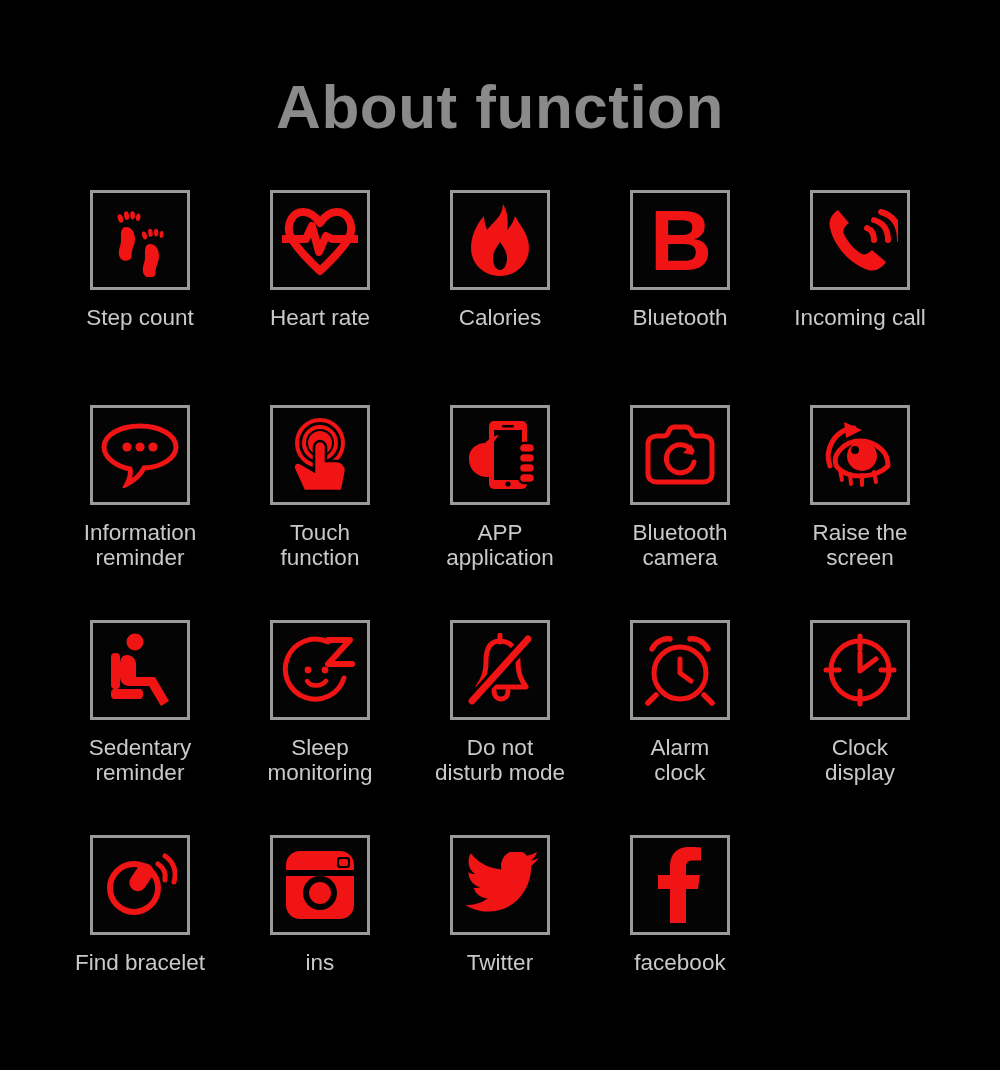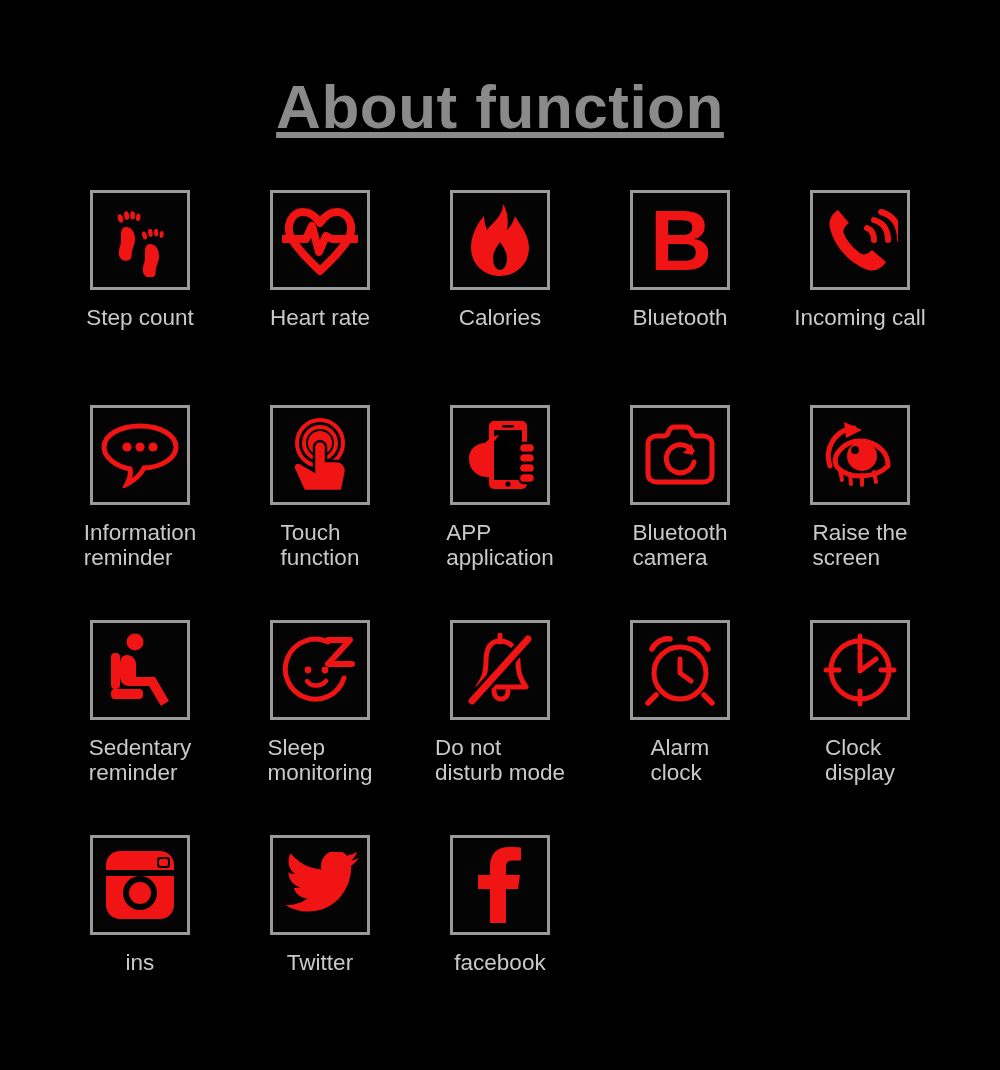--- a/index.html
+++ b/index.html
@@ -23,21 +23,20 @@
   .page-title {
     text-align: center;
     color: #8a8a8a;
     font-size: 62px;
     font-weight: bold;
     letter-spacing: 0.5px;
     margin: 0;
     padding-top: 76px;
     line-height: 1;
     font-family: "Liberation Sans", sans-serif;
-    text-decoration: underline;
   }
   .grid {
     margin: 0 auto;
     padding-top: 52px;
     width: 900px;
     display: grid;
     grid-template-columns: repeat(5, 1fr);
     grid-template-rows: repeat(4, 215px);
     justify-items: center;
   }
@@ -59,20 +58,21 @@
     flex: 0 0 auto;
   }
   .icon-box svg {
     display: block;
   }
   .cell-label {
     margin-top: 15px;
     color: #c9c9c9;
     font-size: 22.5px;
     line-height: 25px;
+    text-align: center;
     white-space: pre-line;
     font-family: "Liberation Sans", sans-serif;
   }
   .glyph {
     color: #F01414;
     font-weight: bold;
     line-height: 1;
     font-family: "Liberation Sans", sans-serif;
   }
   .glyph-b { font-size: 86px; letter-spacing: -2px; }
@@ -292,20 +292,33 @@
             <path d="M3 37 L16 37"></path>
             <path d="M58 37 L71 37"></path>
           </g>
           <path d="M37 20 L37 38 L53 26" fill="none" stroke="#F01414" stroke-width="5" stroke-linecap="round" stroke-linejoin="round"></path>
         </svg>
       </div>
       <div class="cell-label">Clock
 display</div>
     </div>
 
+    <div class="cell">
+      <div class="icon-box">
+        <svg width="74" height="74" viewBox="0 0 74 74">
+          <circle cx="31" cy="40" r="24" fill="none" stroke="#F01414" stroke-width="6"></circle>
+          <rect x="30" y="14" width="17" height="30" rx="8.5" fill="#F01414" transform="rotate(34 38 29)"></rect>
+          <g fill="none" stroke="#F01414" stroke-width="5" stroke-linecap="round">
+            <path d="M55 16 C61 20 63 26 62 32"></path>
+            <path d="M62 8 C71 14 74 24 71 34"></path>
+          </g>
+        </svg>
+      </div>
+      <div class="cell-label">Find bracelet</div>
+    </div>
 
     <div class="cell">
       <div class="icon-box">
         <svg width="74" height="74" viewBox="0 0 74 74">
           <rect x="3" y="3" width="68" height="68" rx="14" fill="#F01414"></rect>
           <rect x="3" y="22" width="68" height="6" fill="#000000"></rect>
           <circle cx="37" cy="45" r="17" fill="#000000"></circle>
           <circle cx="37" cy="45" r="11" fill="#F01414"></circle>
           <rect x="55" y="10" width="11" height="9" rx="2.5" fill="#F01414"></rect>
           <rect x="54" y="9" width="13" height="11" rx="3" fill="#000000"></rect>

